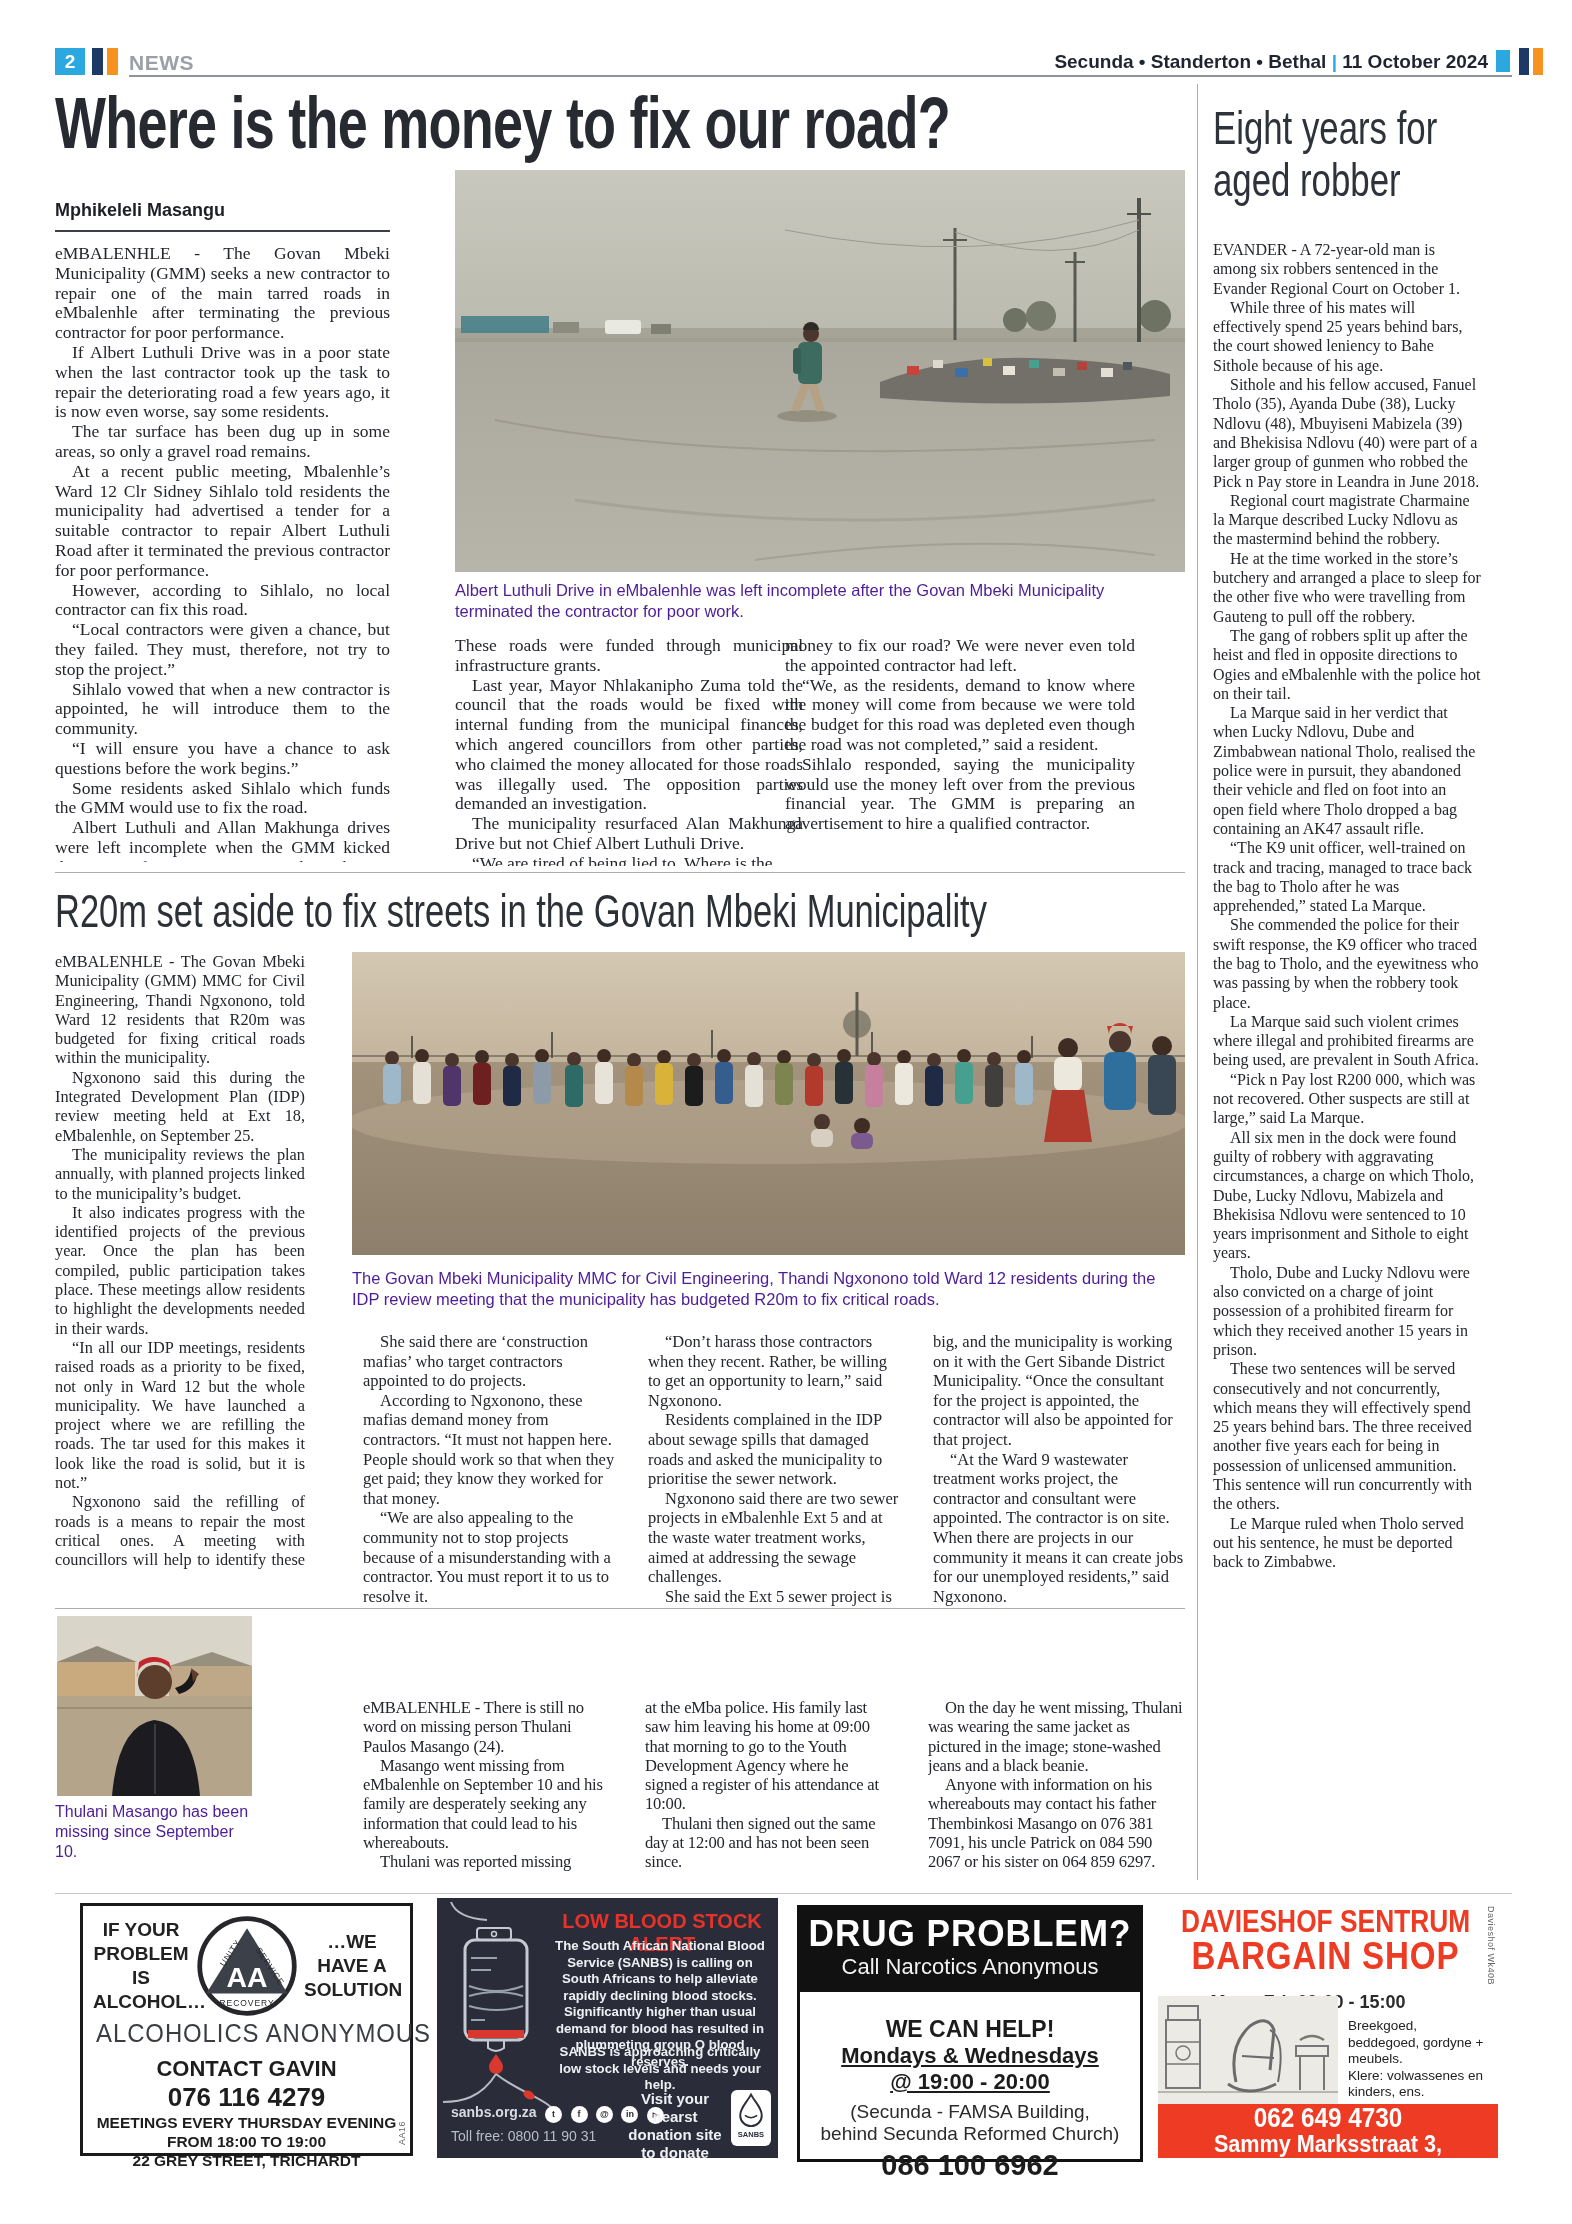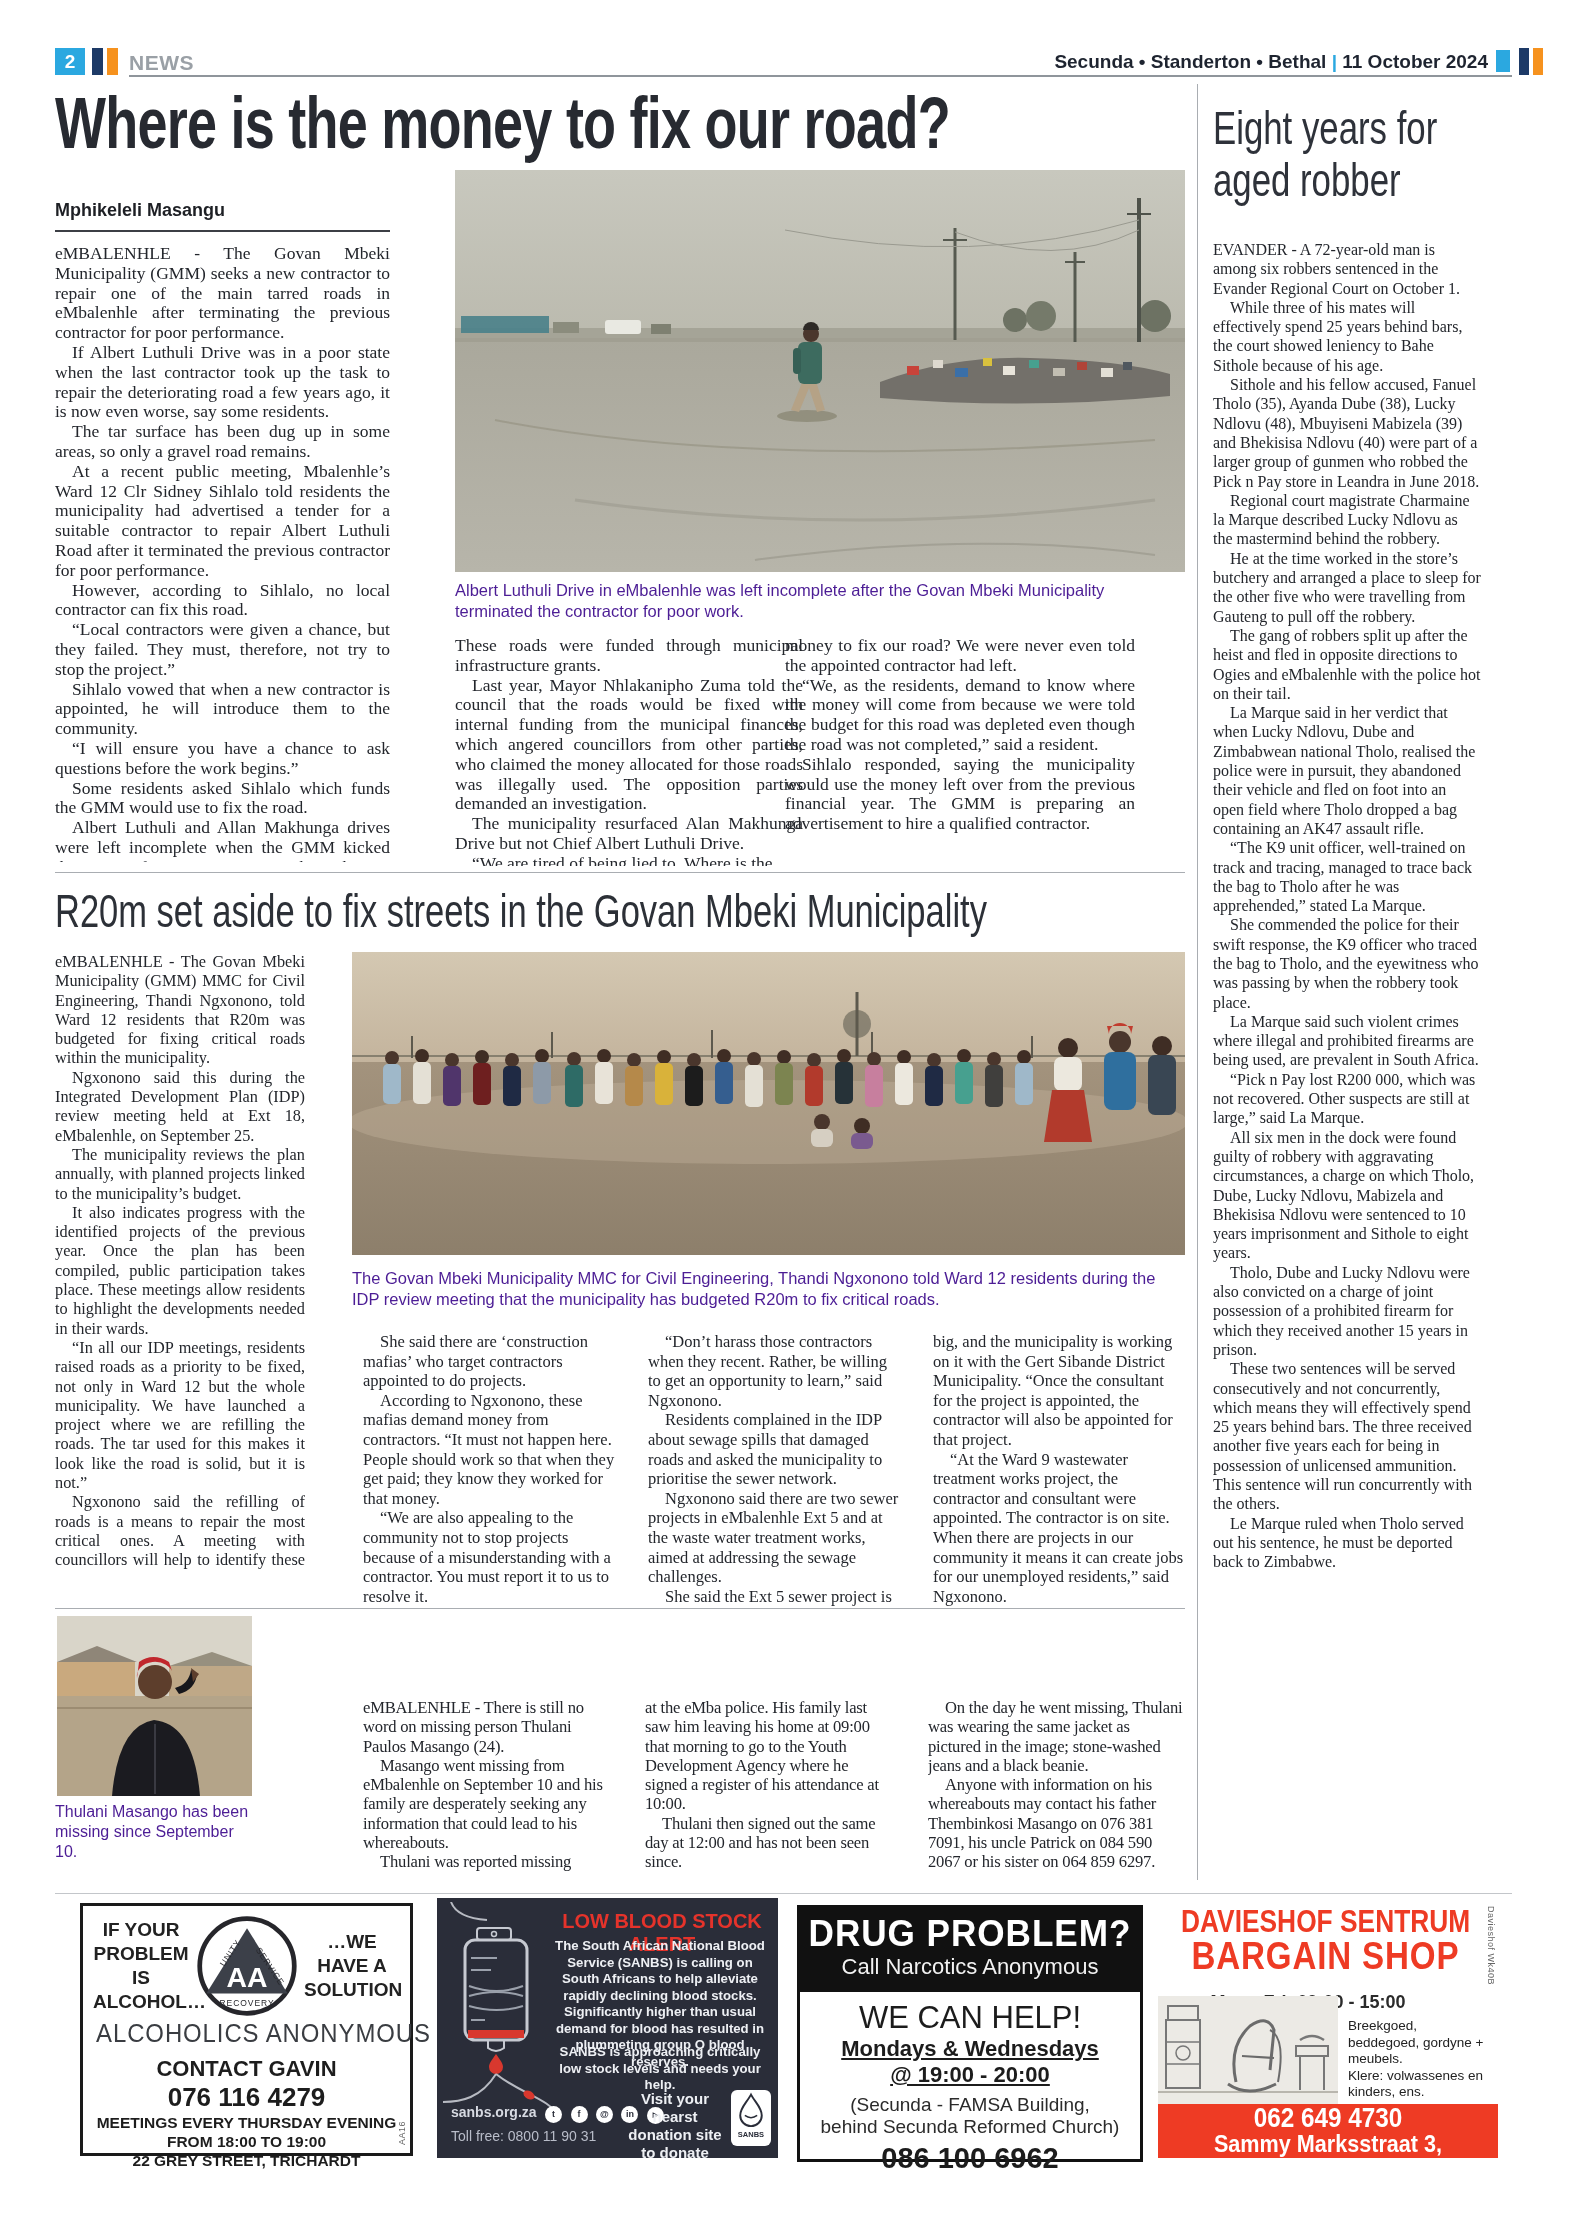--- a/index.html
+++ b/index.html
@@ -400,21 +400,21 @@
       <div style="font-size:7.5px;font-weight:bold;color:#2a2d39;margin-top:-4px">SANBS</div>
     </div>
   </div>
 
   <div class="ad" style="left:797px;top:1905px;width:340px;height:251px;border:3px solid #111">
     <div class="na-head" style="height:78px">
       <div class="na-title">DRUG PROBLEM?</div>
       <div class="na-sub">Call Narcotics Anonymous</div>
     </div>
     <div class="na-body">
-      <div style="font-weight:normal;font-size:31px;margin-top:8px">WE CAN HELP!</div>
+      <div style="font-weight:bold;font-size:23px;margin-top:24px">WE CAN HELP!</div>
       <div style="font-weight:bold;font-size:22px;text-decoration:underline">Mondays &amp; Wednesdays</div>
       <div style="font-weight:bold;font-size:22px;text-decoration:underline">@ 19:00 - 20:00</div>
       <div style="font-size:19px;line-height:22px;margin-top:6px;color:#2b2b2b">
         <span>(Secunda - FAMSA Building,</span><br>
         <span>behind Secunda Reformed Church)</span>
       </div>
       <div style="font-weight:bold;font-size:29px;margin-top:4px">086 100 6962</div>
     </div>
   </div>
 

